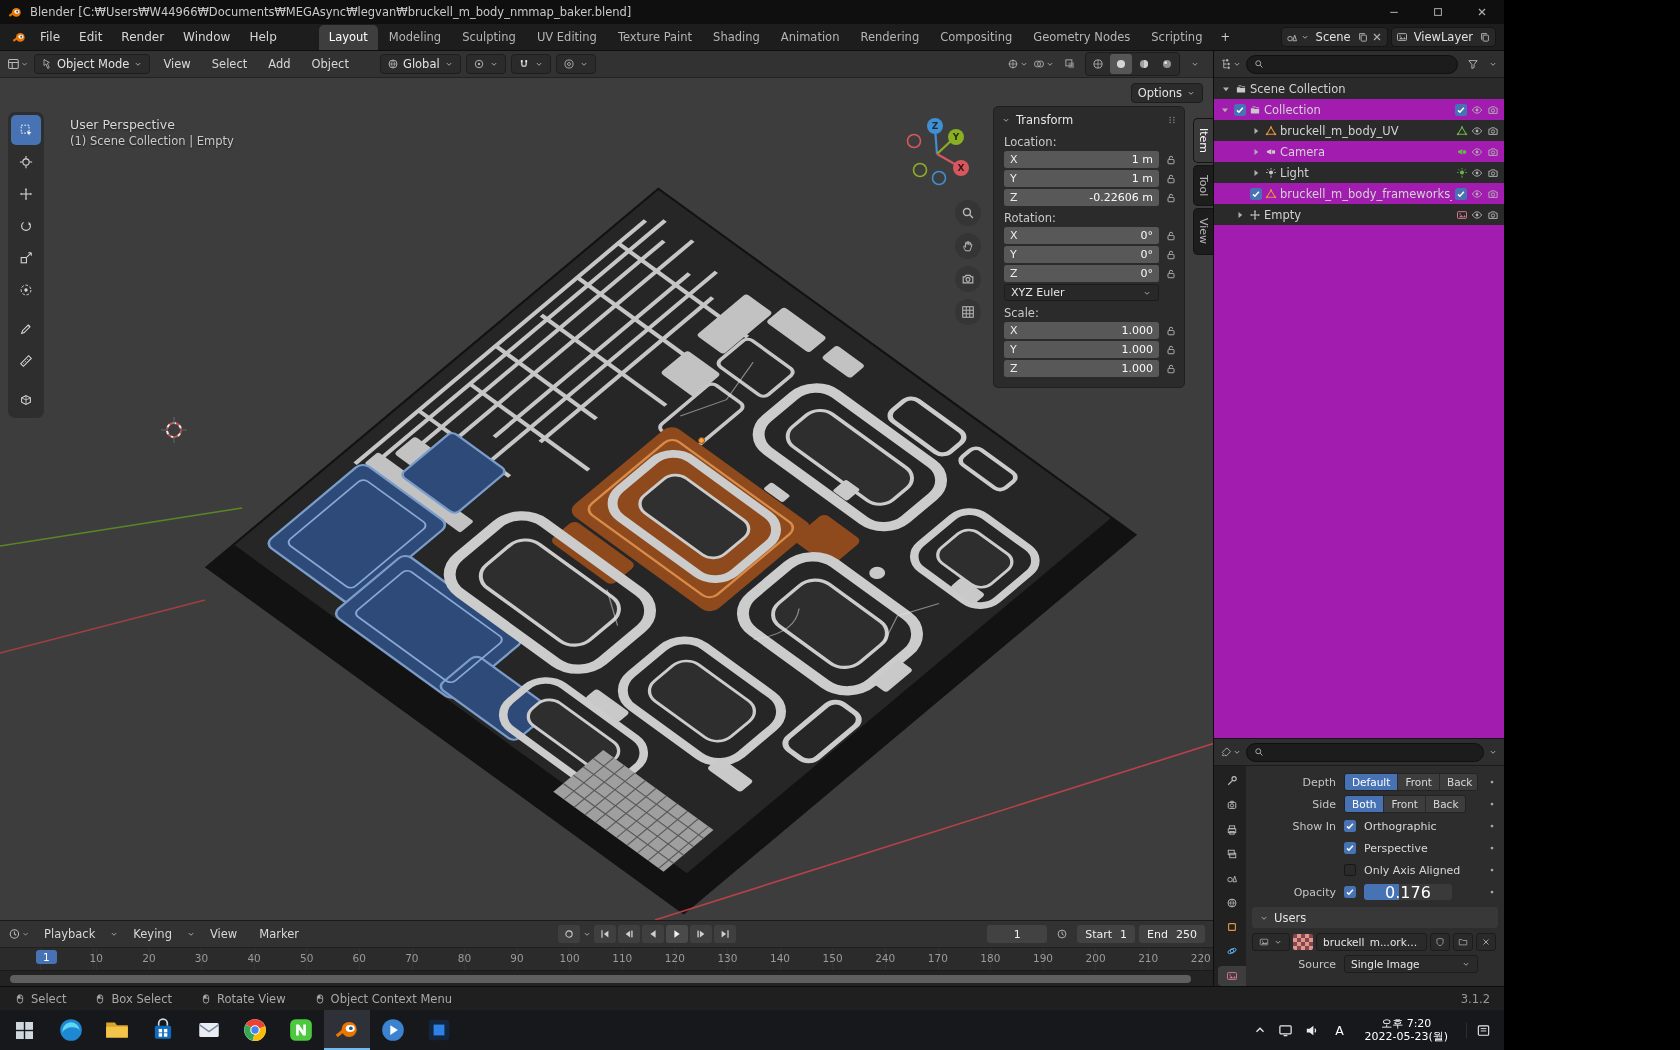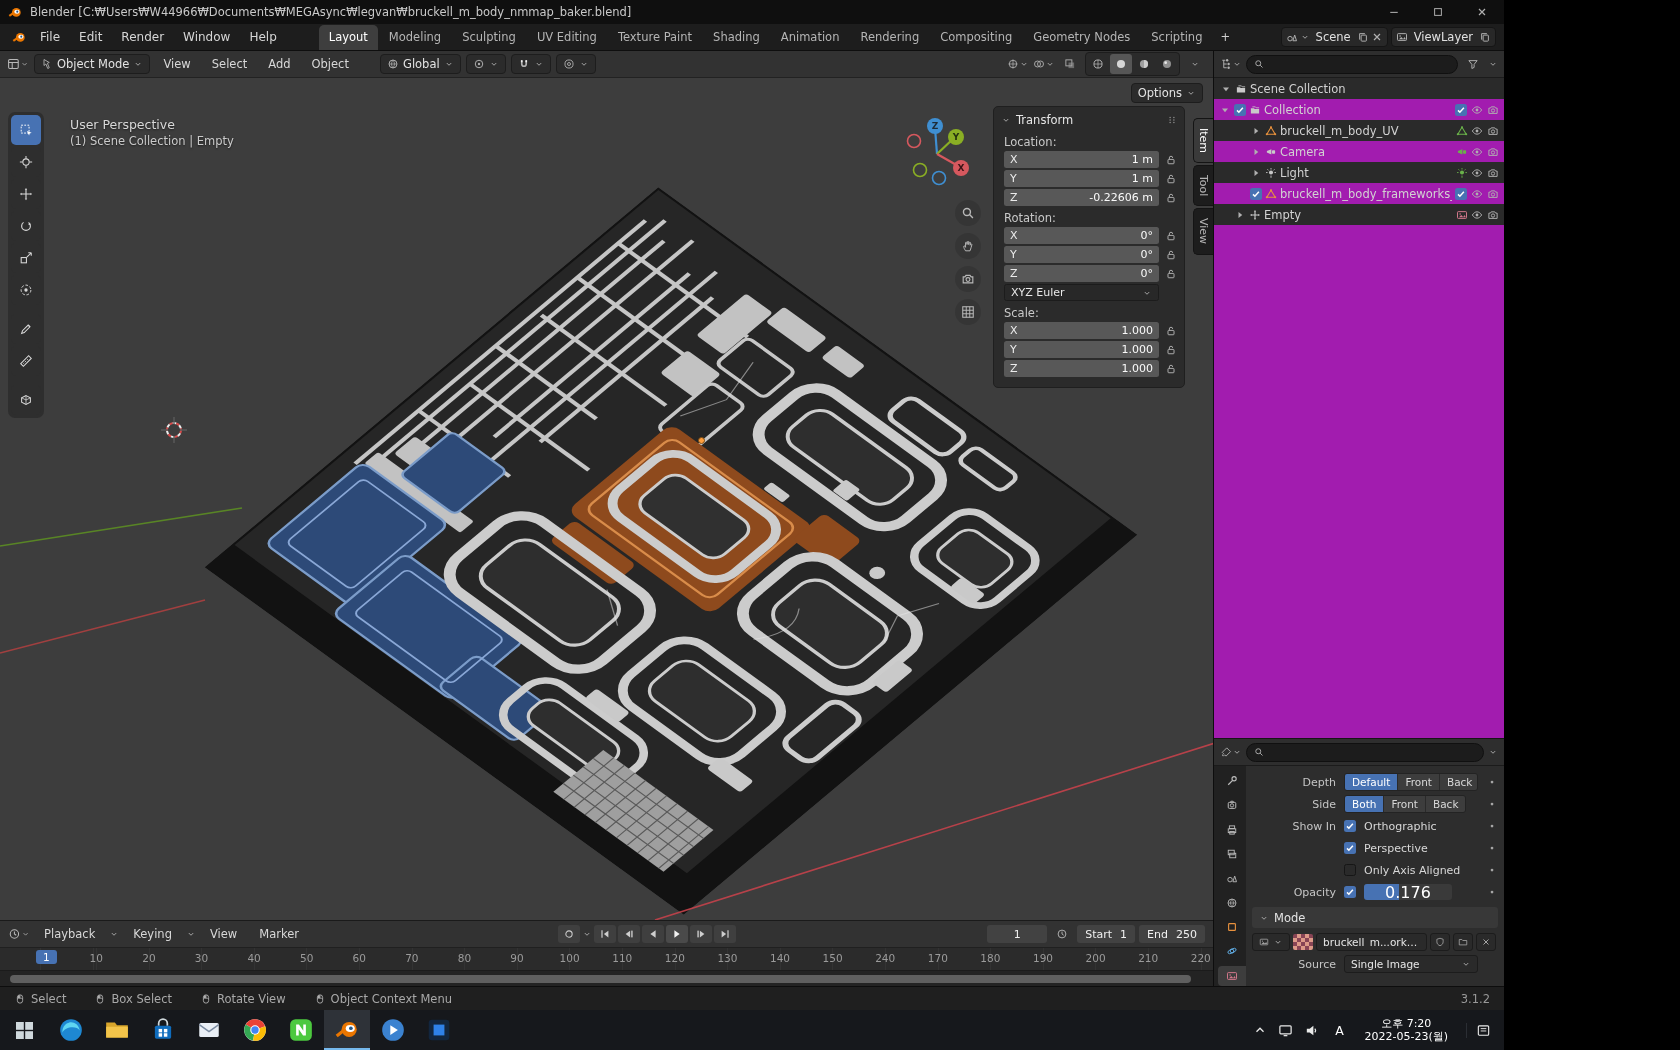--- a/index.html
+++ b/index.html
@@ -1271,21 +1271,21 @@
               <span class="pdot">
                   <svg class="i10" viewBox="0 0 16 16">
                     <use href="#s-dot"></use>
                   </svg>
                 </span>
             </div>
             <div class="subpanel">
               <svg class="i10" viewBox="0 0 16 16">
                   <use href="#s-chev"></use>
                 </svg>
-              <span>Mode</span>
+              <span>Users</span>
             </div>
             <div class="prow" style="gap:3px;padding:0 4px">
               <div class="pfield" style="flex:none">
                 <svg class="i10" viewBox="0 0 16 16">
                     <use href="#s-img"></use>
                   </svg>
                 <svg class="i10" viewBox="0 0 16 16">
                     <use href="#s-chev"></use>
                   </svg>
               </div>

